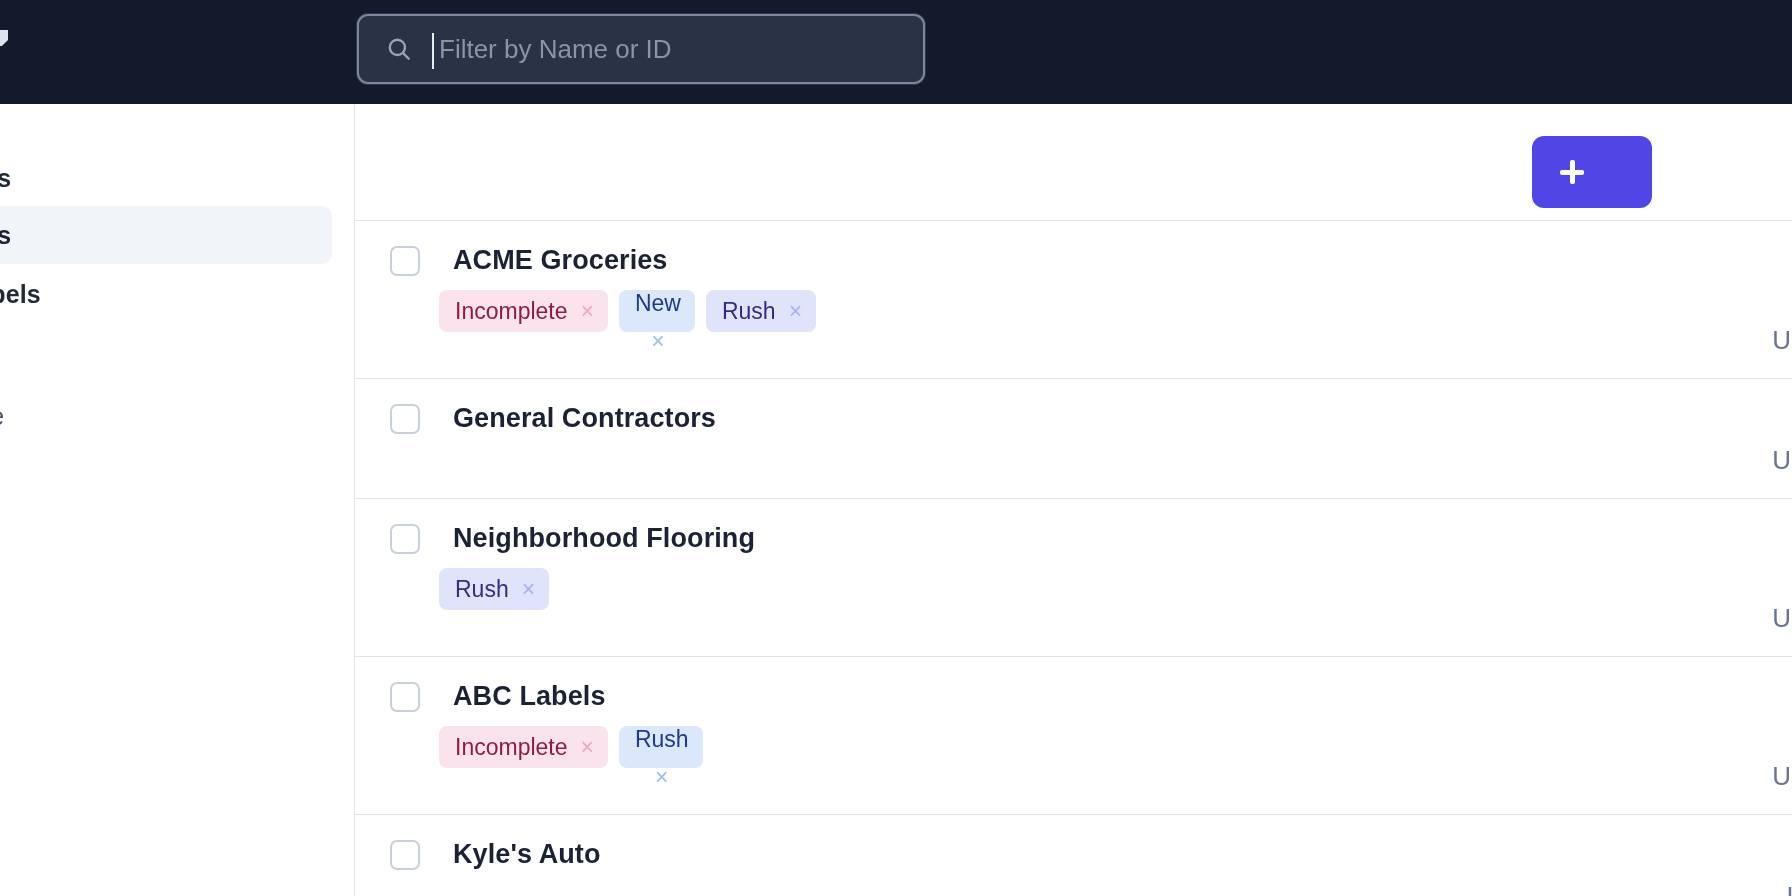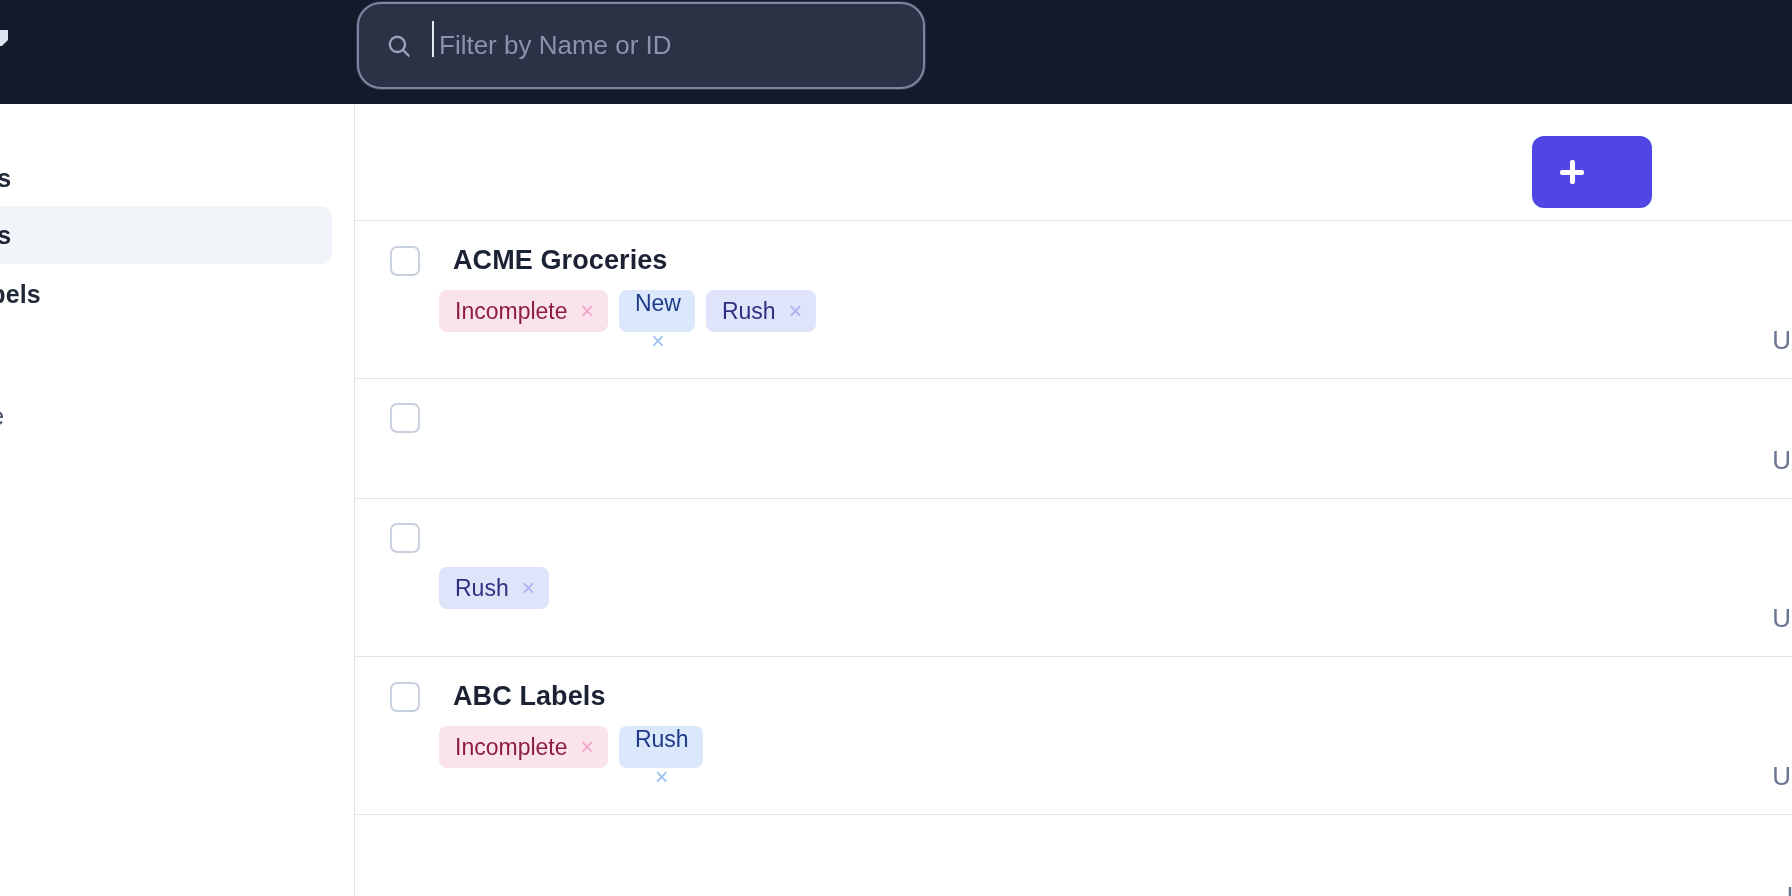--- a/index.html
+++ b/index.html
@@ -15,22 +15,22 @@
   .topbar{
     position:absolute; left:0; top:0; width:1792px; height:104px;
     background:#131A2B;
   }
   .brand-mark{
     position:absolute; left:-14px; top:30px; width:22px; height:16px;
     background:#dde3ef;
     clip-path:polygon(0 0, 100% 0, 100% 62%, 72% 100%, 0 100%);
   }
   .searchwrap{
-    position:absolute; left:357px; top:2px; width:568px; height:87px;
-    border-radius:24px;
+    position:absolute; left:357px; top:14px; width:568px; height:70px;
+    border-radius:11px;
     background:#2A3245;
     border:2px solid #7c86a0;
     box-shadow:0 0 0 1px rgba(140,150,175,.25);
   }
   .search-icon{
     position:absolute; left:27px; top:50%; transform:translateY(-50%);
     width:26px; height:26px; color:#9aa3b8;
   }
   .search-caret{
     position:absolute; left:73px; top:17px; width:2px; height:36px;
@@ -194,26 +194,28 @@
             <span class="chip chip-indigo">
               <span>Rush</span>
               <span class="x">×</span>
             </span>
           </div>
           <div class="updated">Upd</div>
         </div>
         <div class="row short">
           <div class="row-head">
             <div class="cbx"></div>
+            <div class="row-name">General Contractors</div>
           </div>
           <div class="updated">Upd</div>
         </div>
         <div class="row tall">
           <div class="row-head">
             <div class="cbx"></div>
+            <div class="row-name">Neighborhood Flooring</div>
           </div>
           <div class="chips">
             <span class="chip chip-indigo">
               <span>Rush</span>
               <span class="x">×</span>
             </span>
           </div>
           <div class="updated">Upd</div>
         </div>
         <div class="row tall">
@@ -227,18 +229,22 @@
               <span class="x">×</span>
             </span>
             <span class="chip chip-blue">
               <span>Rush</span>
               <span class="x">×</span>
             </span>
           </div>
           <div class="updated">Upd</div>
         </div>
         <div class="row short">
+          <div class="row-head">
+            <div class="cbx"></div>
+            <div class="row-name">Kyle's Auto</div>
+          </div>
           <div class="updated">Up</div>
         </div>
       </div>
   </div>
 
 </div>
 
 </body></html>

